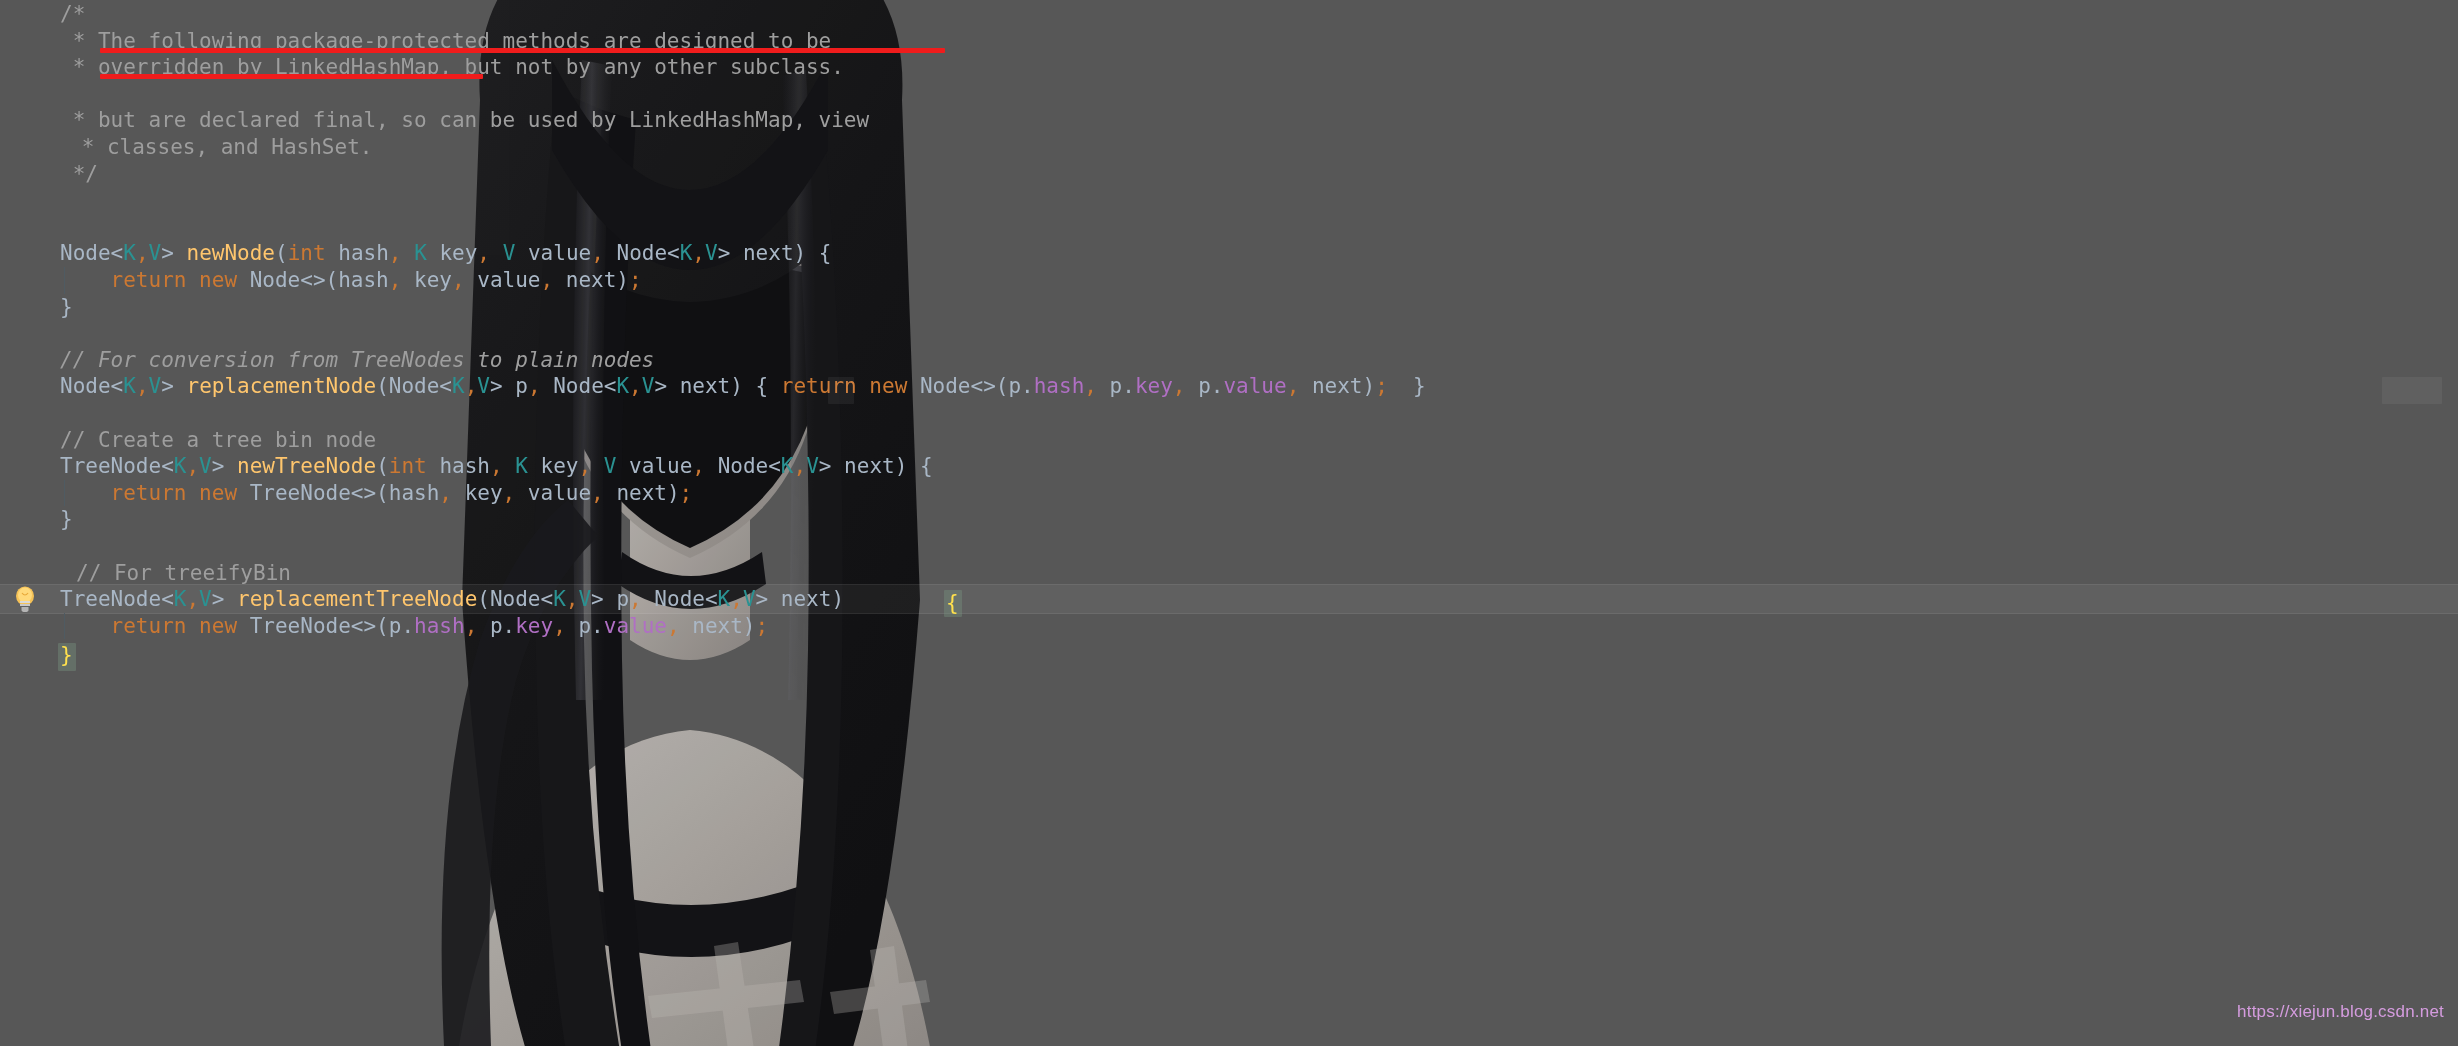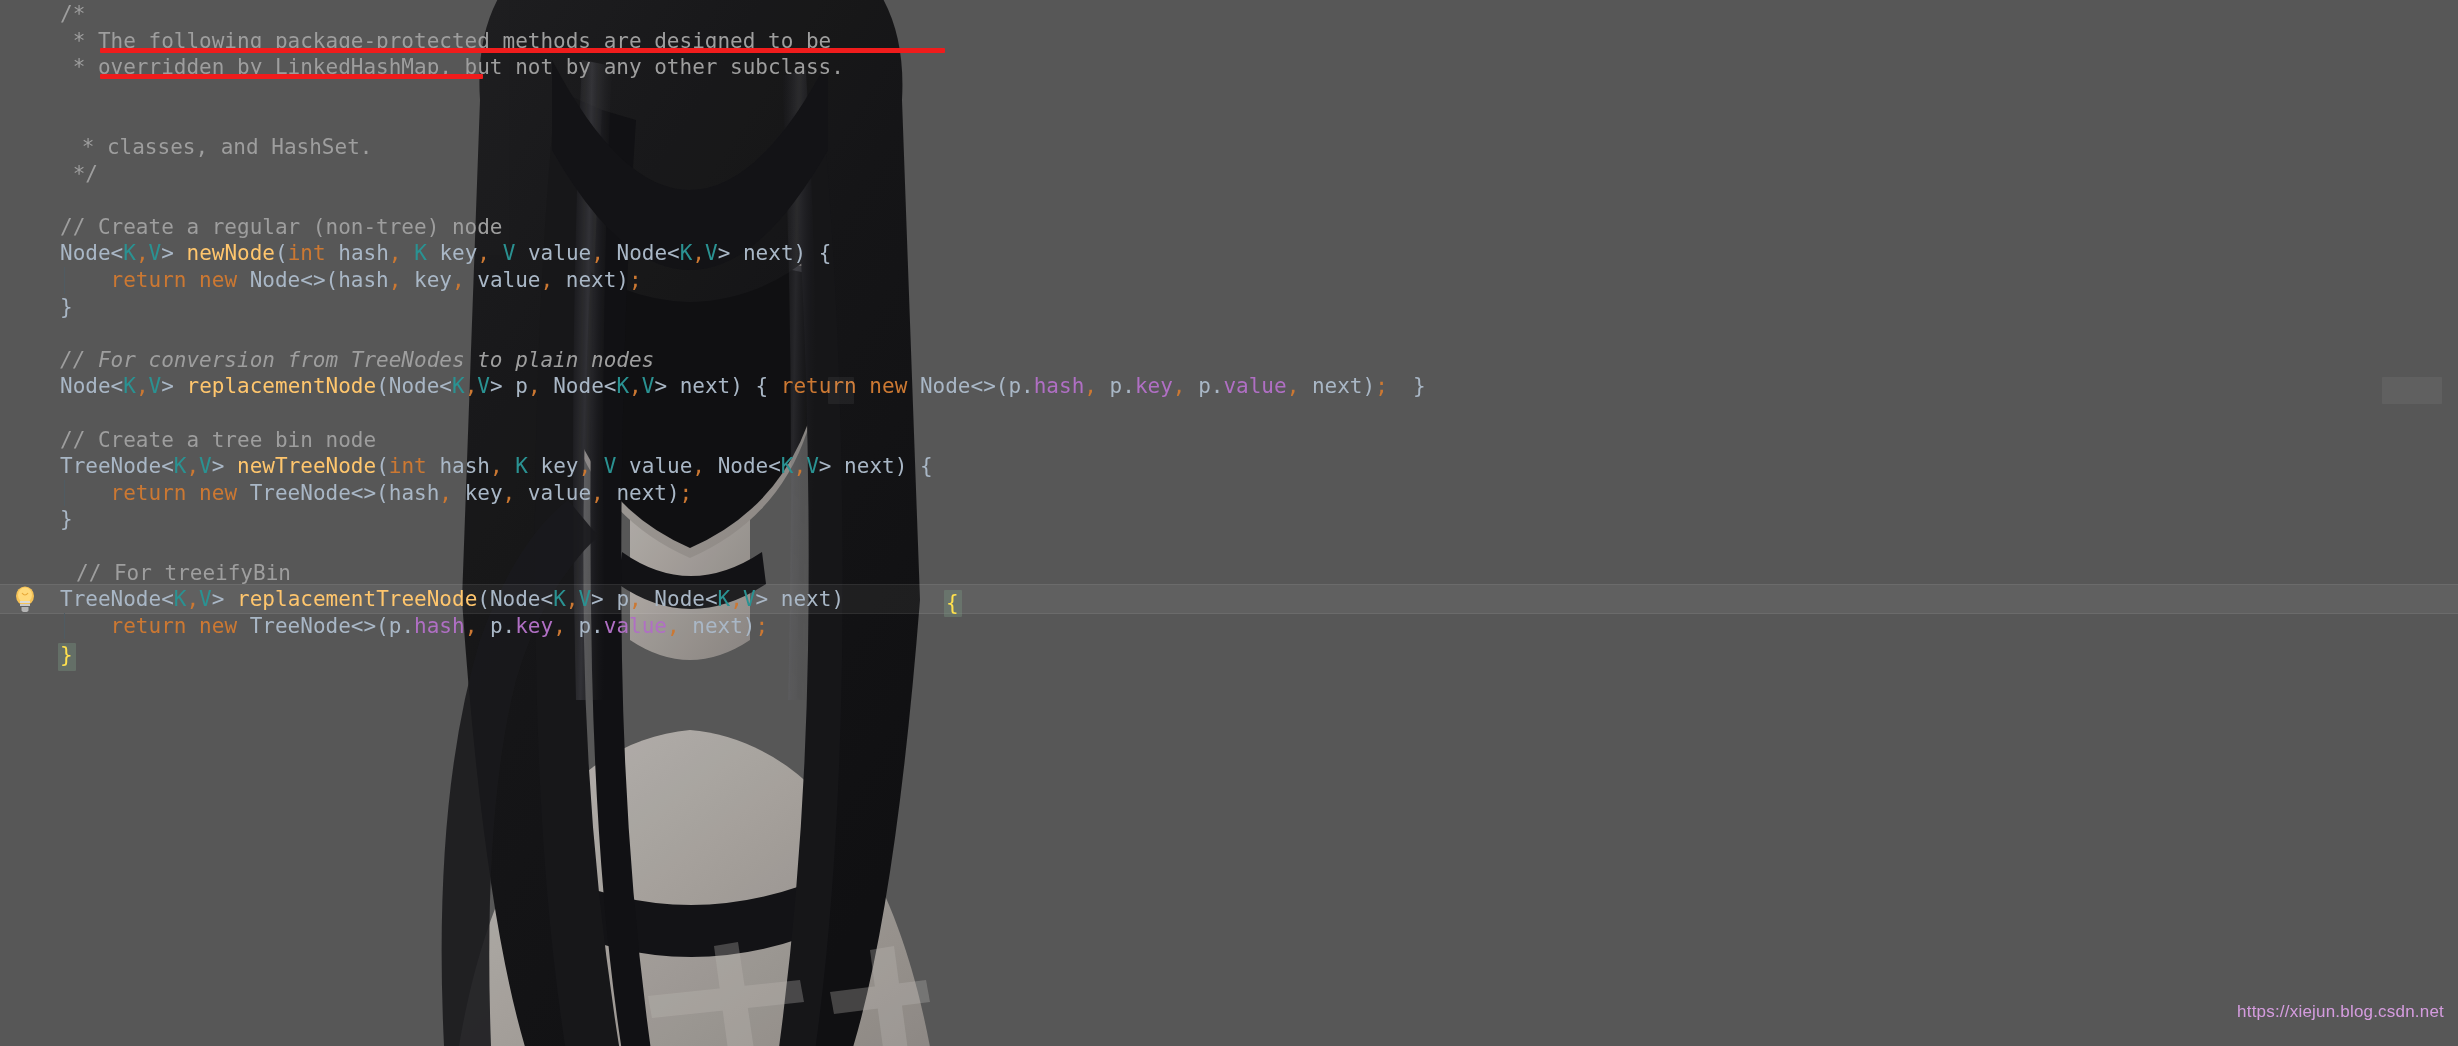--- a/index.html
+++ b/index.html
@@ -166,24 +166,24 @@
       </g>
     </g>
   </svg>
 
   <div id="caret-line" style="top: 584.2px;"></div>
 
   <div id="code-surface">
       <div class="line" style="position: absolute; left: 0px; top: 1px; width: 2458px;"><span class="gutter-pad"></span><span class="cmt">/*</span></div>
       <div class="line" style="position: absolute; left: 0px; top: 27.6px; width: 2458px;"><span class="gutter-pad"></span><span class="cmt"> * The following package-protected methods are designed to be</span></div>
       <div class="line" style="position: absolute; left: 0px; top: 54.2px; width: 2458px;"><span class="gutter-pad"></span><span class="cmt"> * overridden by LinkedHashMap, but not by any other subclass.</span></div>
+      <div class="line" style="position: absolute; left: 0px; top: 107.4px; width: 2458px;"><span class="gutter-pad"></span><span class="cmt"> * but are declared final, so can be used by LinkedHashMap, view</span></div>
       <div class="line" style="position: absolute; left: 9px; top: 134px; width: 2458px;"><span class="gutter-pad"></span><span class="cmt"> * classes, and HashSet.</span></div>
       <div class="line" style="position: absolute; left: 0px; top: 160.6px; width: 2458px;"><span class="gutter-pad"></span><span class="cmt"> */</span></div>
       <div class="line" style="position: absolute; left: 0px; top: 187.2px; width: 2458px;"><span class="gutter-pad"></span></div>
-      <div class="line" style="position: absolute; left: 0px; top: 213.8px; width: 2458px;"><span class="gutter-pad"></span><span class="cmt">// Create a regular (non-tree) node</span></div>
       <div class="line" style="position: absolute; left: 0px; top: 240.4px; width: 2458px;"><span class="gutter-pad"></span><span class="plain">Node&lt;</span><span class="gen">K</span><span class="comma">,</span><span class="gen">V</span><span class="plain">&gt; </span><span class="mname">newNode</span><span class="plain">(</span><span class="kw">int</span><span class="plain"> hash</span><span class="comma">,</span><span class="plain"> </span><span class="gen">K</span><span class="plain"> key</span><span class="comma">,</span><span class="plain"> </span><span class="gen">V</span><span class="plain"> value</span><span class="comma">,</span><span class="plain"> Node&lt;</span><span class="gen">K</span><span class="comma">,</span><span class="gen">V</span><span class="plain">&gt; next) {</span></div>
       <div class="line" style="position: absolute; left: 0px; top: 267px; width: 2458px;"><span class="iguide"></span><span class="gutter-pad"></span><span class="plain">    </span><span class="kw">return</span><span class="plain"> </span><span class="kw">new</span><span class="plain"> Node&lt;&gt;(hash</span><span class="comma">,</span><span class="plain"> key</span><span class="comma">,</span><span class="plain"> value</span><span class="comma">,</span><span class="plain"> next)</span><span class="comma">;</span></div>
       <div class="line" style="position: absolute; left: 0px; top: 293.6px; width: 2458px;"><span class="gutter-pad"></span><span class="plain">}</span></div>
       <div class="line" style="position: absolute; left: 0px; top: 320.2px; width: 2458px;"><span class="gutter-pad"></span></div>
       <div class="line" style="position: absolute; left: 0px; top: 346.8px; width: 2458px; font-style: italic;"><span class="gutter-pad"></span><span class="cmt">// For conversion from TreeNodes to plain nodes</span></div>
       <div class="line" style="position: absolute; left: 0px; top: 373.4px; width: 2458px;"><span class="gutter-pad"></span><span class="plain">Node&lt;</span><span class="gen">K</span><span class="comma">,</span><span class="gen">V</span><span class="plain">&gt; </span><span class="mname">replacementNode</span><span class="plain">(Node&lt;</span><span class="gen">K</span><span class="comma">,</span><span class="gen">V</span><span class="plain">&gt; p</span><span class="comma">,</span><span class="plain"> Node&lt;</span><span class="gen">K</span><span class="comma">,</span><span class="gen">V</span><span class="plain">&gt; next) { </span><span class="kw">return</span><span class="plain"> </span><span class="kw">new</span><span class="plain"> Node&lt;&gt;(p.</span><span class="field">hash</span><span class="comma">,</span><span class="plain"> p.</span><span class="field">key</span><span class="comma">,</span><span class="plain"> p.</span><span class="field">value</span><span class="comma">,</span><span class="plain"> next)</span><span class="comma">;</span><span class="plain">  }</span></div>
       <div class="line" style="position: absolute; left: 0px; top: 400px; width: 2458px;"><span class="gutter-pad"></span></div>
       <div class="line" style="position: absolute; left: 0px; top: 426.6px; width: 2458px;"><span class="gutter-pad"></span><span class="cmt">// Create a tree bin node</span></div>
       <div class="line" style="position: absolute; left: 0px; top: 453.2px; width: 2458px;"><span class="gutter-pad"></span><span class="plain">TreeNode&lt;</span><span class="gen">K</span><span class="comma">,</span><span class="gen">V</span><span class="plain">&gt; </span><span class="mname">newTreeNode</span><span class="plain">(</span><span class="kw">int</span><span class="plain"> hash</span><span class="comma">,</span><span class="plain"> </span><span class="gen">K</span><span class="plain"> key</span><span class="comma">,</span><span class="plain"> </span><span class="gen">V</span><span class="plain"> value</span><span class="comma">,</span><span class="plain"> Node&lt;</span><span class="gen">K</span><span class="comma">,</span><span class="gen">V</span><span class="plain">&gt; next) {</span></div>
       <div class="line" style="position: absolute; left: 0px; top: 479.8px; width: 2458px;"><span class="iguide"></span><span class="gutter-pad"></span><span class="plain">    </span><span class="kw">return</span><span class="plain"> </span><span class="kw">new</span><span class="plain"> TreeNode&lt;&gt;(hash</span><span class="comma">,</span><span class="plain"> key</span><span class="comma">,</span><span class="plain"> value</span><span class="comma">,</span><span class="plain"> next)</span><span class="comma">;</span></div>

